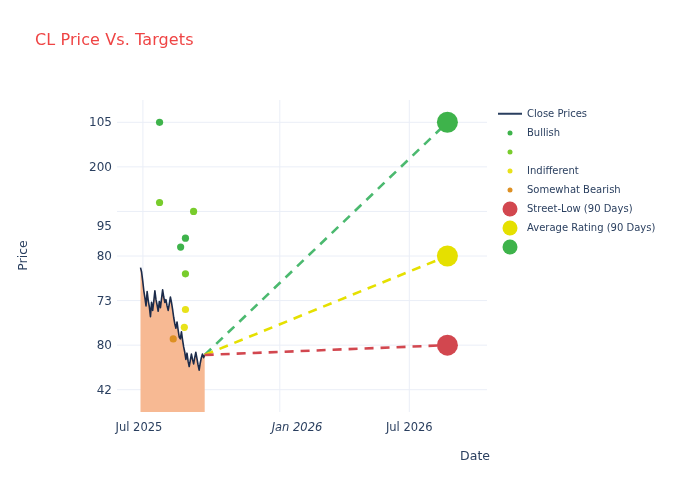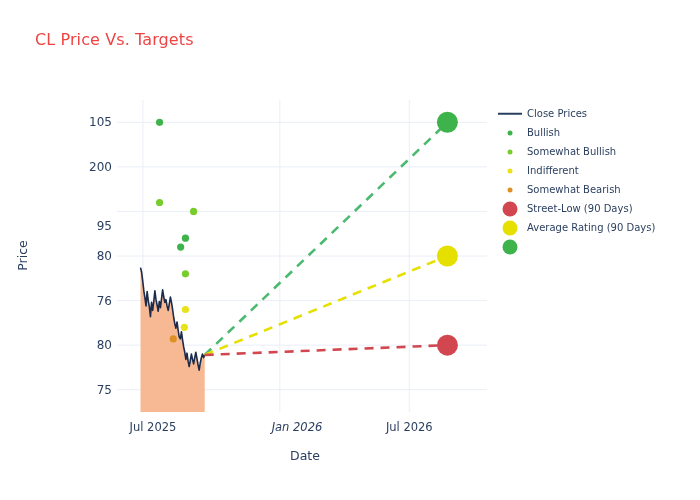--- a/index.html
+++ b/index.html
@@ -39,21 +39,21 @@
     font-size: 12.5px;
     color: #2a3f5f;
     transform: rotate(-90deg);
     transform-origin: center center;
   }
   .axis-title-x {
     position: absolute;
     left: 120px;
     top: 448px;
     width: 370px;
-    text-align: center;
+    text-align: right;
     font-size: 12.5px;
     color: #2a3f5f;
   }
   .ytick {
     position: absolute;
     right: 0;
     width: 52px;
     text-align: right;
     font-size: 12px;
     color: #2a3f5f;
@@ -145,30 +145,30 @@
       <circle cx="185.45" cy="273.8285714285714" r="3.6" fill="#78cc2c"></circle>
       <circle cx="185.45" cy="309.48571428571427" r="3.6" fill="#e8e21a"></circle>
       <circle cx="184.34" cy="327.3142857142857" r="3.6" fill="#e8e21a"></circle>
       <circle cx="173.24" cy="338.9028571428571" r="3.6" fill="#dd9023"></circle>
       <circle cx="447.41" cy="122.28571428571428" r="10.5" fill="#3eb34b"></circle>
       <circle cx="447.41" cy="256" r="10.5" fill="#e5e000"></circle>
       <circle cx="447.41" cy="345.1428571428571" r="10.5" fill="#d2474f"></circle>
     </svg>
 
   <div class="ytick-wrap">
-      <div class="ytick" style="top: 389.714px;">75</div>
+      <div class="ytick" style="top: 389.714px;">42</div>
       <div class="ytick" style="top: 345.143px;">80</div>
-      <div class="ytick" style="top: 300.571px;">76</div>
+      <div class="ytick" style="top: 300.571px;">73</div>
       <div class="ytick" style="top: 256px;">80</div>
       <div class="ytick" style="top: 211.429px; margin-top: 15px;">95</div>
       <div class="ytick" style="top: 166.857px;">200</div>
       <div class="ytick" style="top: 122.286px;">105</div>
     </div>
   <div id="xticks">
-      <div class="xtick" style="left: 153px; text-align: right;">Jul 2025</div>
+      <div class="xtick" style="left: 139px; text-align: right;">Jul 2025</div>
       <div class="xtick" style="left: 297px; font-style: italic;">Jan 2026</div>
       <div class="xtick" style="left: 409.3px;">Jul 2026</div>
     </div>
 
   <div class="axis-title-y">Price</div>
   <div class="axis-title-x">Date</div>
 
   <div class="legend">
       <div class="legend-row">
         <span class="legend-marker">
@@ -179,21 +179,20 @@
       <div class="legend-row">
         <span class="legend-marker">
           <span class="legend-dot" style="width: 5px; height: 5px; background: rgb(62, 179, 75);"></span>
         </span>
         <span class="legend-label">Bullish</span>
       </div>
       <div class="legend-row">
         <span class="legend-marker">
           <span class="legend-dot" style="width: 5px; height: 5px; background: rgb(120, 204, 44);"></span>
         </span>
-        <span class="legend-label">Somewhat Bullish</span>
       </div>
       <div class="legend-row">
         <span class="legend-marker">
           <span class="legend-dot" style="width: 5px; height: 5px; background: rgb(232, 226, 26);"></span>
         </span>
         <span class="legend-label">Indifferent</span>
       </div>
       <div class="legend-row">
         <span class="legend-marker">
           <span class="legend-dot" style="width: 5px; height: 5px; background: rgb(221, 144, 35);"></span>

